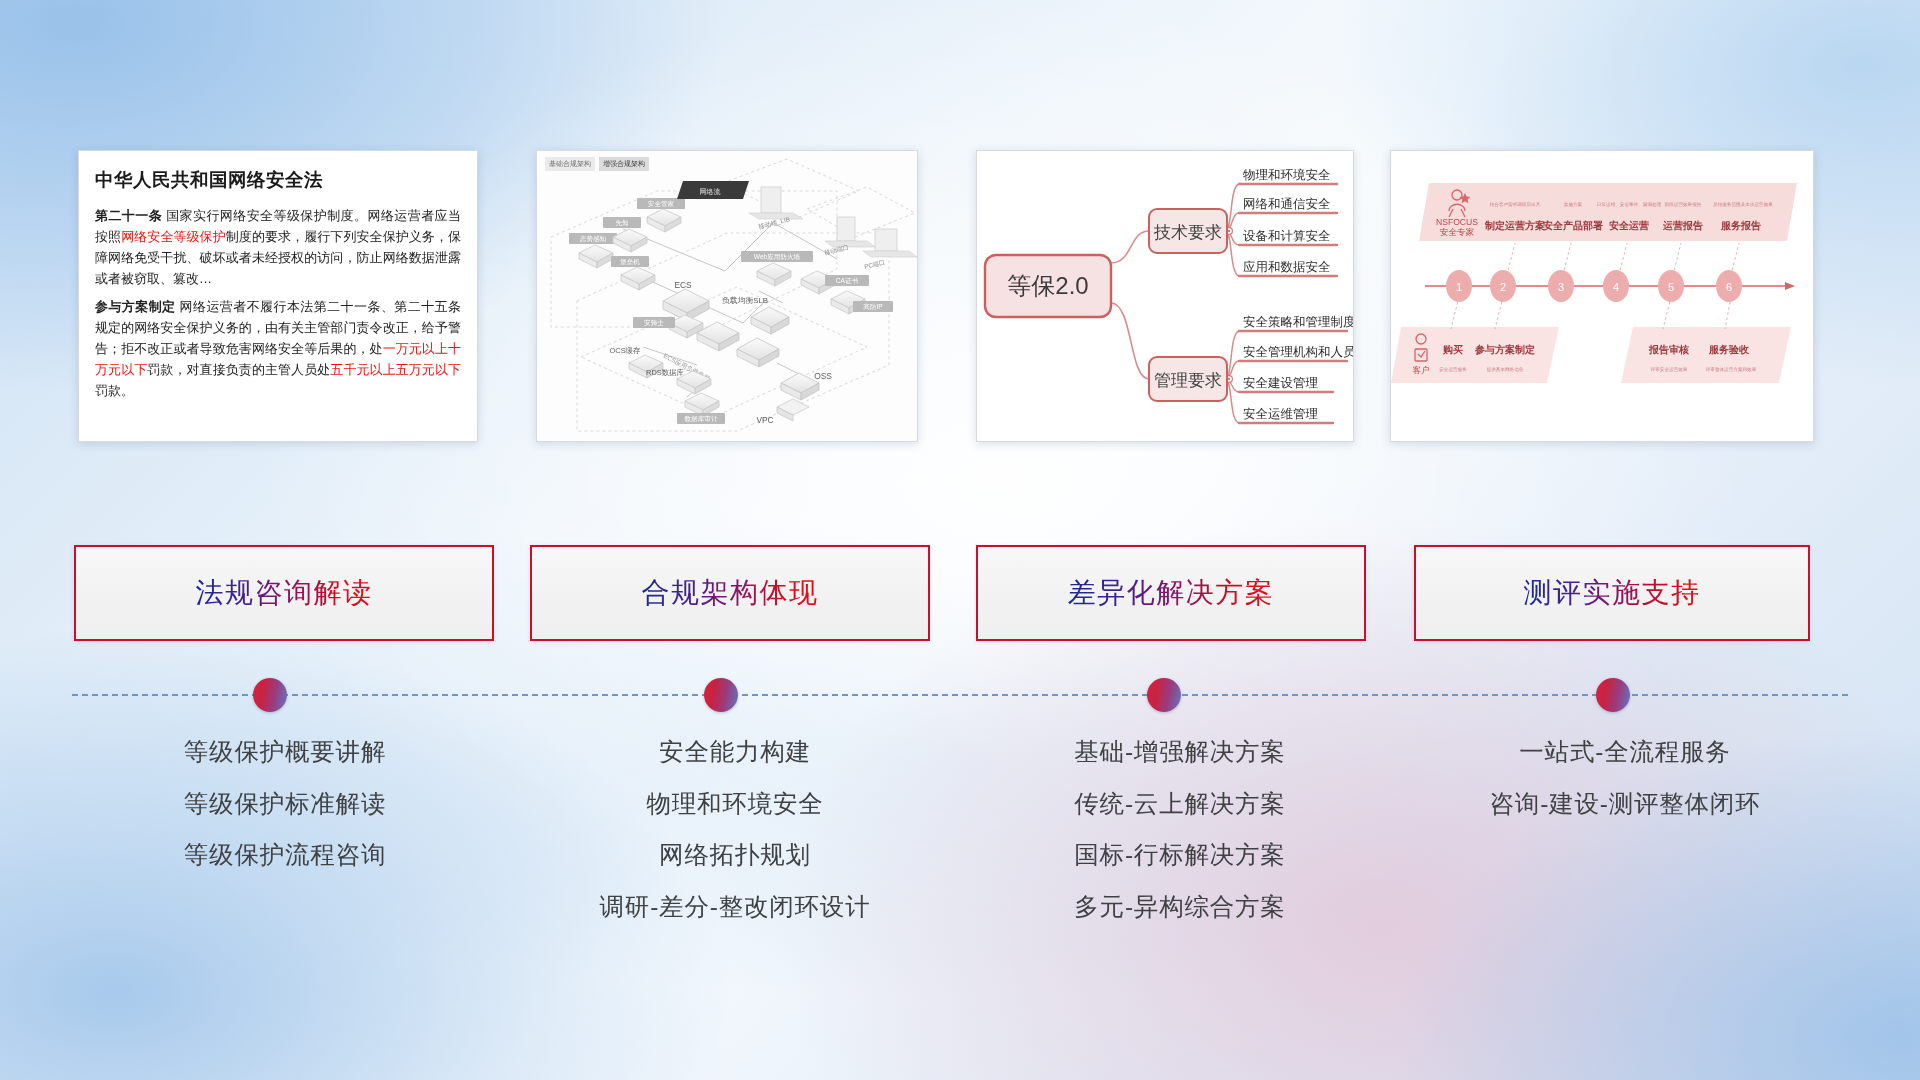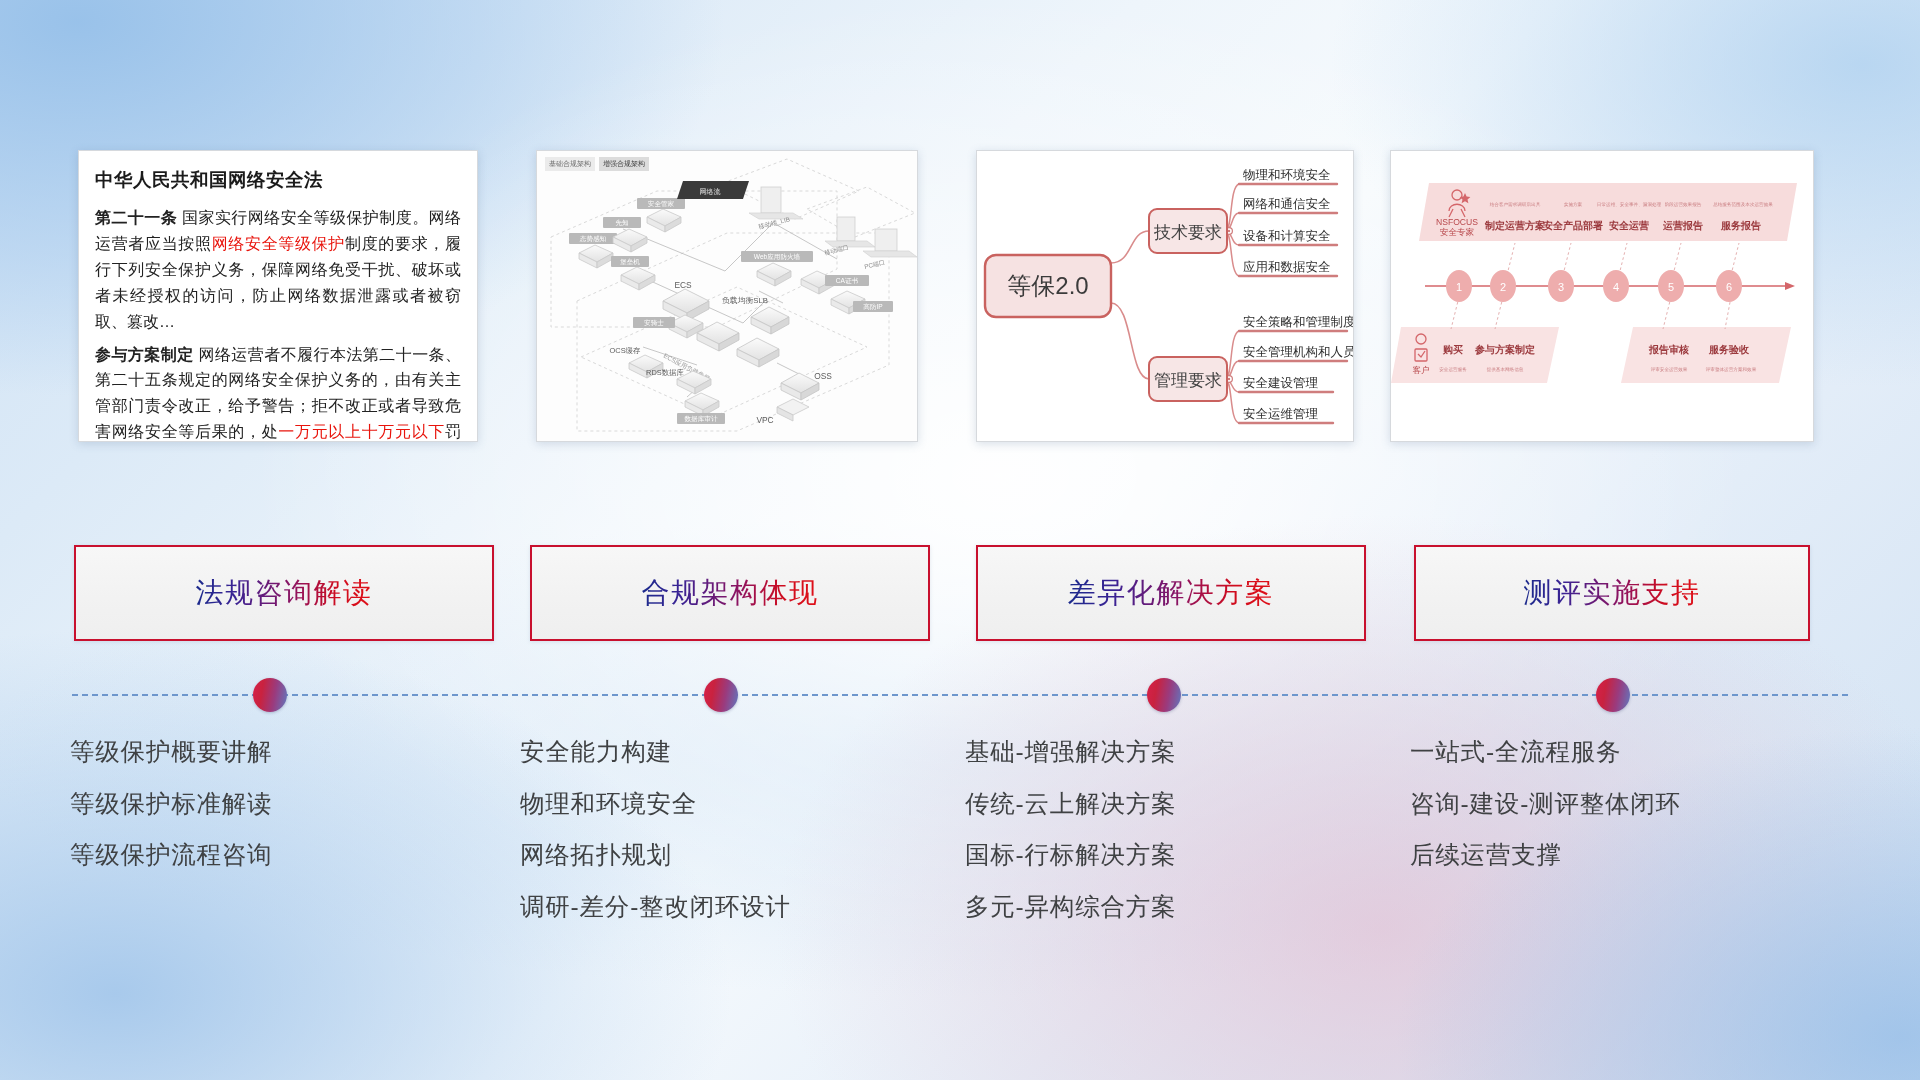--- a/index.html
+++ b/index.html
@@ -51,21 +51,21 @@
   .card.c3 { left:976px;  width:378px; height:292px; }
   .card.c4 { left:1390px; width:424px; height:292px; }
 
   
   .law { padding:16px 16px 10px 16px; height:100%; }
   .law-title {
     font-size:18.5px; font-weight:700; color:#1b1b1b;
     letter-spacing:.5px; margin-bottom:13px;
   }
   .law-p {
-    font-size:16px; line-height:1.62; color:#222; text-align:justify;
+    font-size:13px; line-height:1.62; color:#222; text-align:justify;
     margin-bottom:7px;
   }
   .law-p b { font-weight:700; }
   .law-p .hl { color:#e8140c; }
 
   
   .arch { position:relative; width:100%; height:100%; background:#fdfdfd; }
   .arch-tabs { position:absolute; left:8px; top:6px; display:flex; gap:4px; }
   .arch-tab {
     font-size:7px; color:#6d6d6d; background:#ebebeb; padding:2px 4px; white-space:nowrap;
@@ -111,21 +111,21 @@
     background:linear-gradient(100deg,#d6214a 0%,#c9223f 28%,#9a3b7e 62%,#6079c0 100%);
     box-shadow:0 1px 3px rgba(60,70,120,.3);
   }
   .tl-dot.d1 { left:253px; }
   .tl-dot.d2 { left:704px; }
   .tl-dot.d3 { left:1147px; }
   .tl-dot.d4 { left:1596px; }
 
   
   .lists { position:absolute; left:0; top:740px; width:1920px; height:230px; }
-  .list-col { position:absolute; top:0; }
+  .list-col { position:absolute; top:0; text-align:center; }
   .list-col.l1 { left:70px;   width:430px; }
   .list-col.l2 { left:520px;  width:430px; }
   .list-col.l3 { left:965px;  width:430px; }
   .list-col.l4 { left:1410px; width:430px; }
   .list-item {
     font-size:24.5px; color:#3f4143; line-height:1.0;
     margin-bottom:27px; letter-spacing:.8px; white-space:nowrap;
   }
   .list-item:last-child { margin-bottom:0; }
 </style>
@@ -521,18 +521,17 @@
     <div class="list-col l3">
       <div class="list-item">基础-增强解决方案</div>
       <div class="list-item">传统-云上解决方案</div>
       <div class="list-item">国标-行标解决方案</div>
       <div class="list-item">多元-异构综合方案</div>
     </div>
 
     <div class="list-col l4">
       <div class="list-item">一站式-全流程服务</div>
       <div class="list-item">咨询-建设-测评整体闭环</div>
-      <div class="list-item">后续运营支撑</div>
     </div>
 
   </div>
 
 </div>
 
 </body></html>

